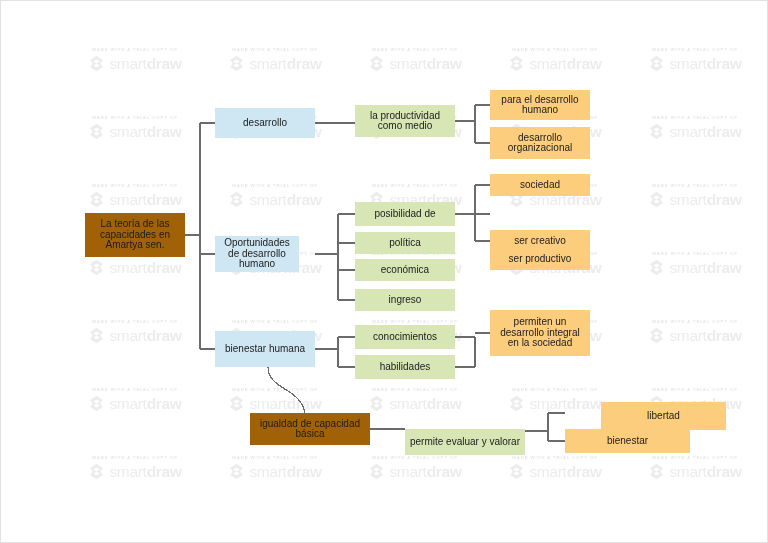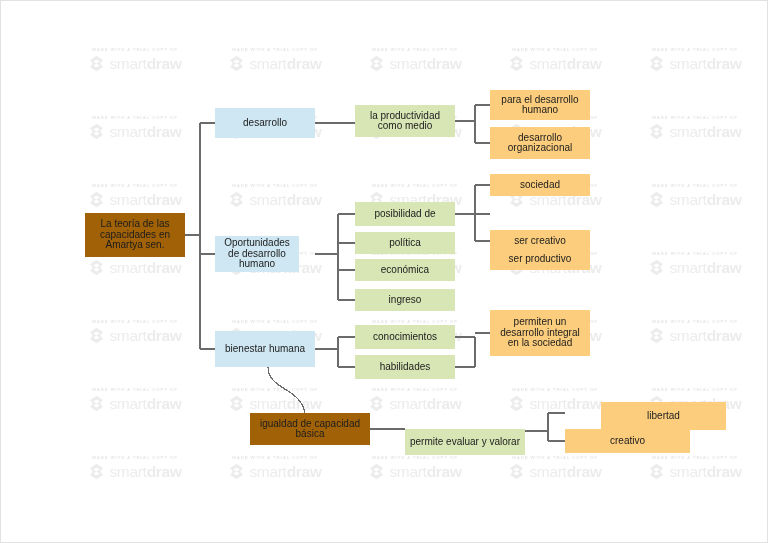--- a/index.html
+++ b/index.html
@@ -535,16 +535,16 @@
       <div class="node n-orange" style="left: 490px; top: 230px; width: 100px; height: 22px;">
         <span>ser creativo</span>
       </div>
       <div class="node n-orange" style="left: 490px; top: 310px; width: 100px; height: 46px; text-align: center;">
         <span>permiten un desarrollo integral en la sociedad</span>
       </div>
       <div class="node n-orange" style="left: 565px; top: 402px; width: 125px; height: 28px; margin-left: 36px;">
         <span>libertad</span>
       </div>
       <div class="node n-orange" style="left: 565px; top: 429px; width: 125px; height: 24px;">
-        <span>creativo</span>
+        <span>bienestar</span>
       </div>
     </div>
 </div>
 
 </body></html>

